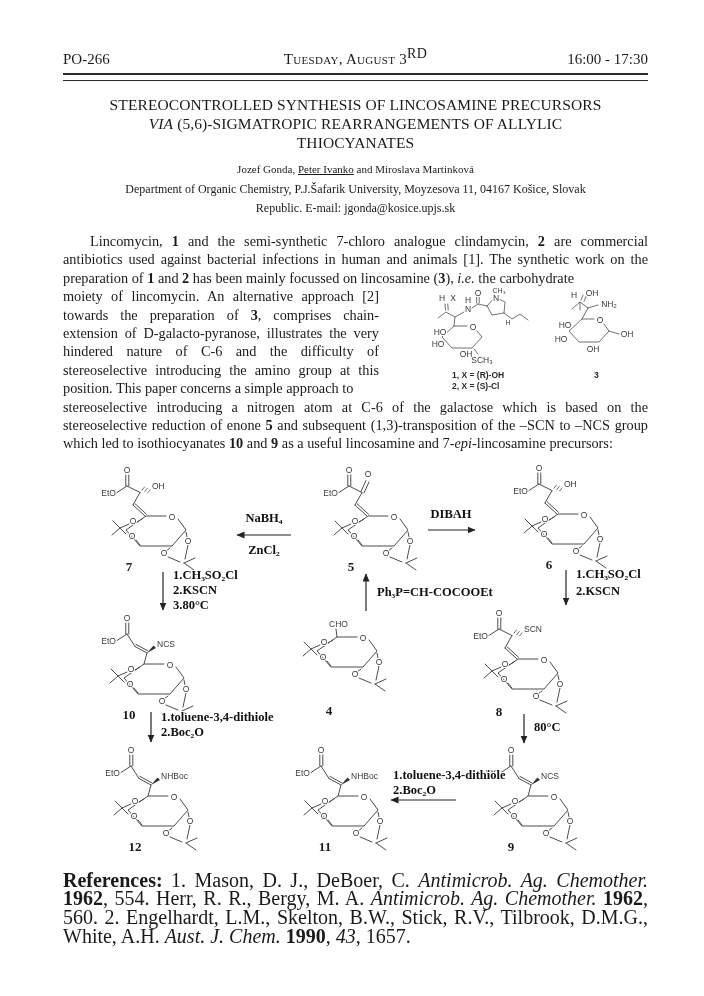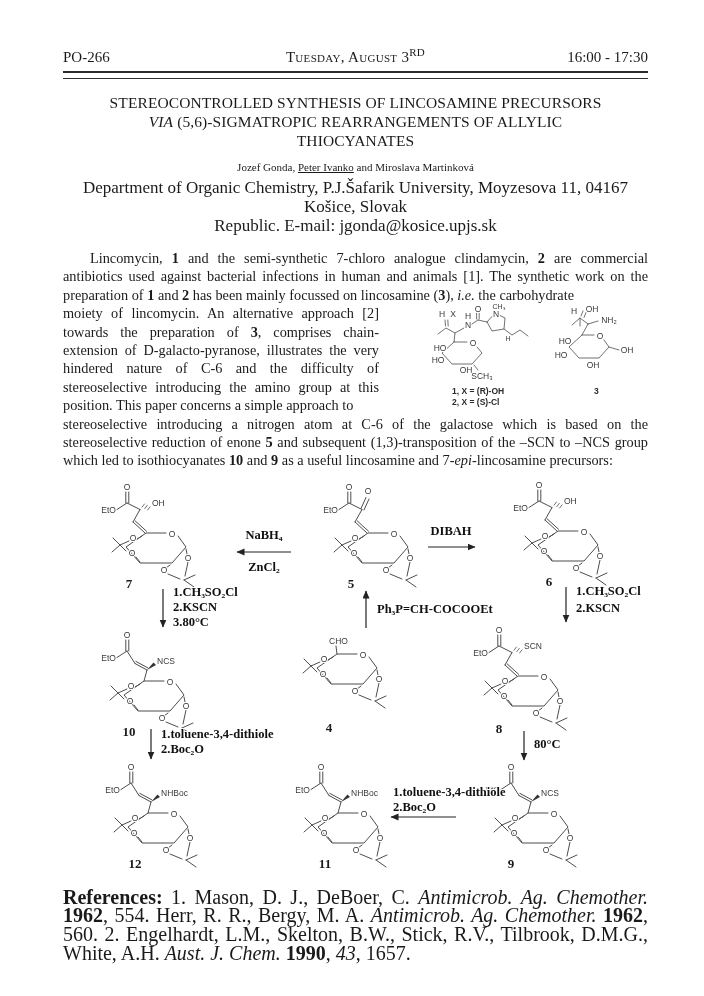--- a/index.html
+++ b/index.html
@@ -3,29 +3,29 @@
 <meta charset="utf-8">
 <style>
   html,body{margin:0;padding:0;background:#ffffff;}
   body{width:704px;height:996px;overflow:hidden;font-family:"Liberation Serif","DejaVu Serif",serif;color:#1a1a1a;}
   .page{position:relative;width:704px;height:924px;background:#fff;}
   .content{padding:46px 56px 0 63px;}
   .hdr{display:flex;align-items:baseline;font-size:15px;}
   .hdr .l{flex:1;text-align:left;}
   .hdr .c{flex:1.2;text-align:center;font-variant:small-caps;letter-spacing:.3px;}
   .hdr .r{flex:1;text-align:right;}
-  .hdr sup{font-size:11px;font-variant:normal;}
+  .hdr sup{font-size:14px;font-variant:normal;}
   .rule{margin-top:5px;border-top:2px solid #2b2b2b;height:5px;border-bottom:1px solid #2b2b2b;}
   h1{margin:14px 0 0 0;text-align:center;font-size:15.5px;line-height:19px;font-weight:normal;letter-spacing:.1px;}
   .authors{margin:11px 0 0 0;text-align:center;font-size:11px;}
-  .affil{margin:5px 0 0 0;text-align:center;font-size:17px;line-height:19px;}
+  .affil{margin:5px 0 0 0;text-align:center;font-size:12px;line-height:19px;}
   .bodytxt{margin-top:14px;font-size:14.3px;line-height:18.4px;text-align:justify;}
   .para{margin:0;}
   .part1{text-indent:27px;}
-  .wraprow{display:flex;align-items:flex-start;gap:48px;}
+  .wraprow{display:flex;align-items:center;gap:48px;}
   .part2{width:316px;}
   .figwrap{margin-left:auto;width:216px;}
   .b{font-weight:bold;}
   .i{font-style:italic;}
   .u{text-decoration:underline;}
   .scheme{margin:2px 0 0 -2px;width:588px;height:404px;}
   svg{display:block;}
   .sl{stroke:#4d4d4d;stroke-width:1;fill:none;stroke-linecap:round;}
   .sl2{stroke:#4d4d4d;stroke-width:.8;fill:none;stroke-linecap:round;}
   .arrowline{stroke:#222;stroke-width:1.2;fill:none;}

